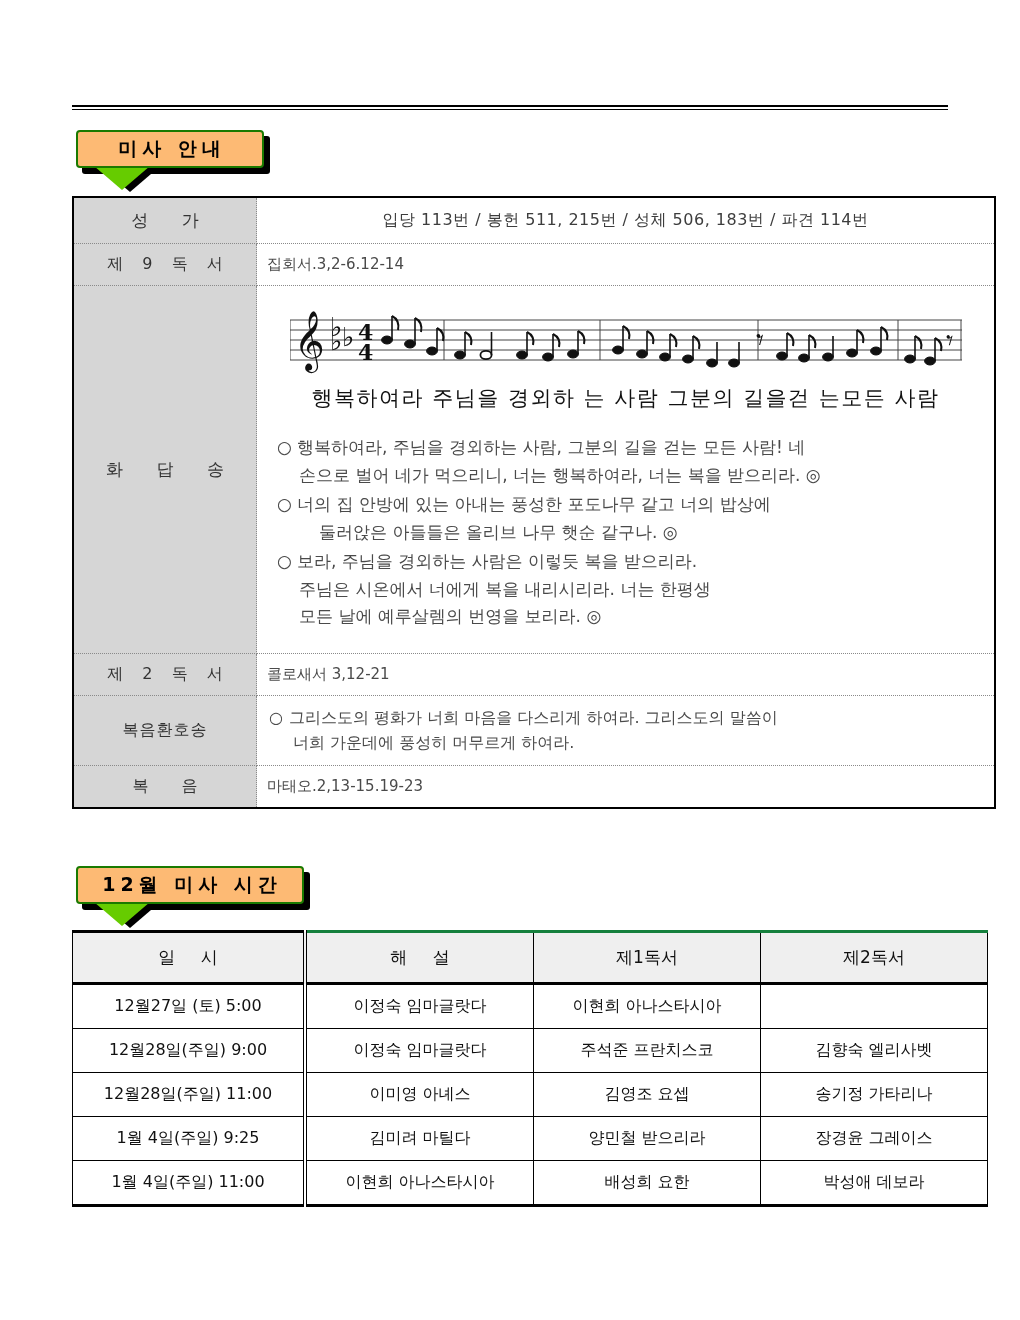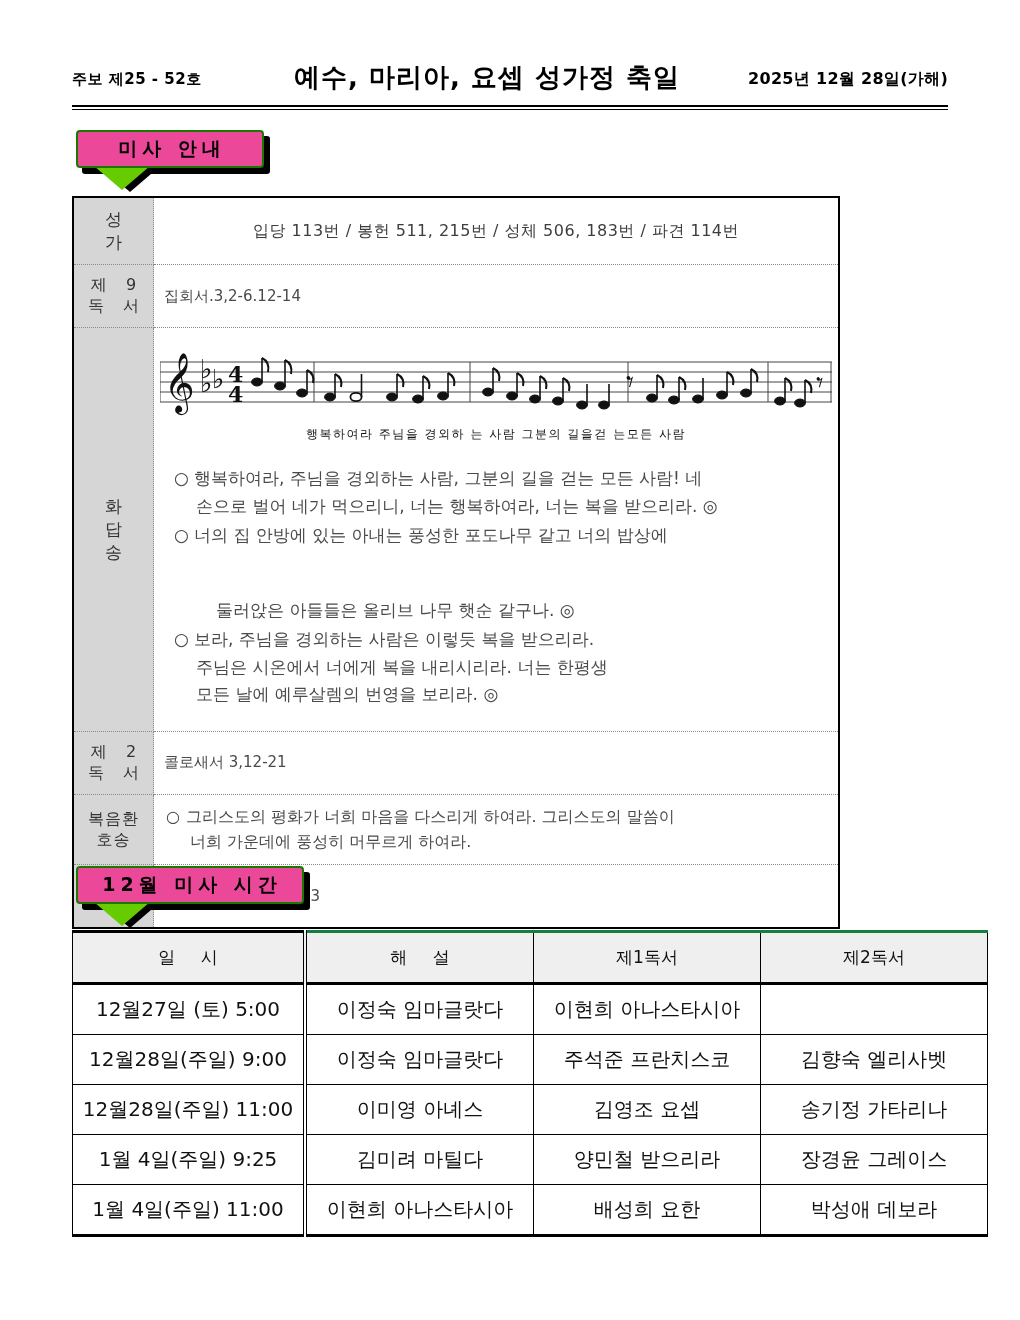--- a/index.html
+++ b/index.html
@@ -81,21 +81,21 @@
     height: 38px;
     background: #000000;
     border-radius: 3px;
   }
   .banner .green-box {
     position: absolute;
     left: 0;
     top: 0;
     width: 100%;
     height: 38px;
-    background: #ec4899;
+    background: #fdba74;
     border: 2px solid #1a7a00;
     border-radius: 4px;
     box-sizing: border-box;
     display: flex;
     align-items: center;
     justify-content: center;
   }
   .banner .banner-text {
     font-size: 19px;
     font-weight: bold;
@@ -124,21 +124,21 @@
   }
 
   #banner-mass-info { left: 76px; top: 130px; width: 188px; }
   #banner-mass-times { left: 76px; top: 866px; width: 228px; }
 
   
   .info-table {
     position: absolute;
     left: 72px;
     top: 196px;
-    width: 768px;
+    width: 924px;
     border: 2px solid #000000;
     border-collapse: collapse;
     box-sizing: border-box;
     background: #ffffff;
   }
   .info-table td {
     border: 1px dotted #8a8a8a;
     vertical-align: middle;
     padding: 0;
   }
@@ -192,21 +192,21 @@
     align-items: center;
   }
   .staff-wrap {
     position: relative;
     width: 672px;
     height: 76px;
   }
   .lyrics-line {
     width: 672px;
     margin-top: 2px;
-    font-size: 12px;
+    font-size: 21px;
     color: #111;
     letter-spacing: 1.5px;
     text-align: center;
     white-space: nowrap;
   }
 
   
   .psalm-verses {
     padding: 22px 4px 6px 14px;
   }
@@ -215,21 +215,21 @@
     color: #4a4a4a;
     line-height: 1.62;
     margin-bottom: 2px;
   }
   .verse .bullet {
     display: inline-block;
     width: 20px;
   }
   .verse .vline { display: block; }
   .verse .vline.ind1 { padding-left: 22px; }
-  .verse .vline.ind2 { padding-left: 42px; margin-top: 47px; }
+  .verse .vline.ind2 { padding-left: 42px; }
 
   
   .accl {
     font-size: 16px;
     color: #4a4a4a;
     line-height: 1.55;
   }
   .accl .aline2 { display: block; padding-left: 24px; }
 
   
@@ -238,21 +238,21 @@
     left: 72px;
     top: 930px;
     width: 876px;
     border-collapse: collapse;
     table-layout: fixed;
     background: #ffffff;
   }
   .sched-table th, .sched-table td {
     border: 1px solid #000000;
     text-align: center;
-    font-size: 20px;
+    font-size: 16px;
     color: #111111;
     padding: 11px 4px;
     font-weight: normal;
   }
   .sched-table thead th {
     background: #efefef;
     font-size: 17px;
     border-bottom: 3px solid #000000;
     padding: 13px 4px;
   }
@@ -265,25 +265,20 @@
   .sched-table tbody tr.sep td { border-top: 3px solid #000000; }
   .sched-table tbody tr:last-child td { border-bottom: 3px solid #000000; }
   .sched-table .hdr-spread { letter-spacing: 10px; padding-left: 10px; display: inline-block; }
   .sched-table td.dtcell { letter-spacing: 0px; }
 </style>
 </head>
 <body>
 
 <div class="page">
 
-  <div class="masthead">
-    <div class="masthead-issue">주보 제25 - 52호</div>
-    <div class="masthead-title">예수, 마리아, 요셉 성가정 축일</div>
-    <div class="masthead-date">2025년  12월  28일(가해)</div>
-  </div>
   <div class="masthead-rule"></div>
 
   <div class="banner" id="banner-mass-info">
     <div class="shadow-box"></div>
     <div class="arrow-shadow"></div>
     <div class="arrow-green"></div>
     <div class="green-box">
       <span class="banner-text">미사  안내</span>
     </div>
   </div>

